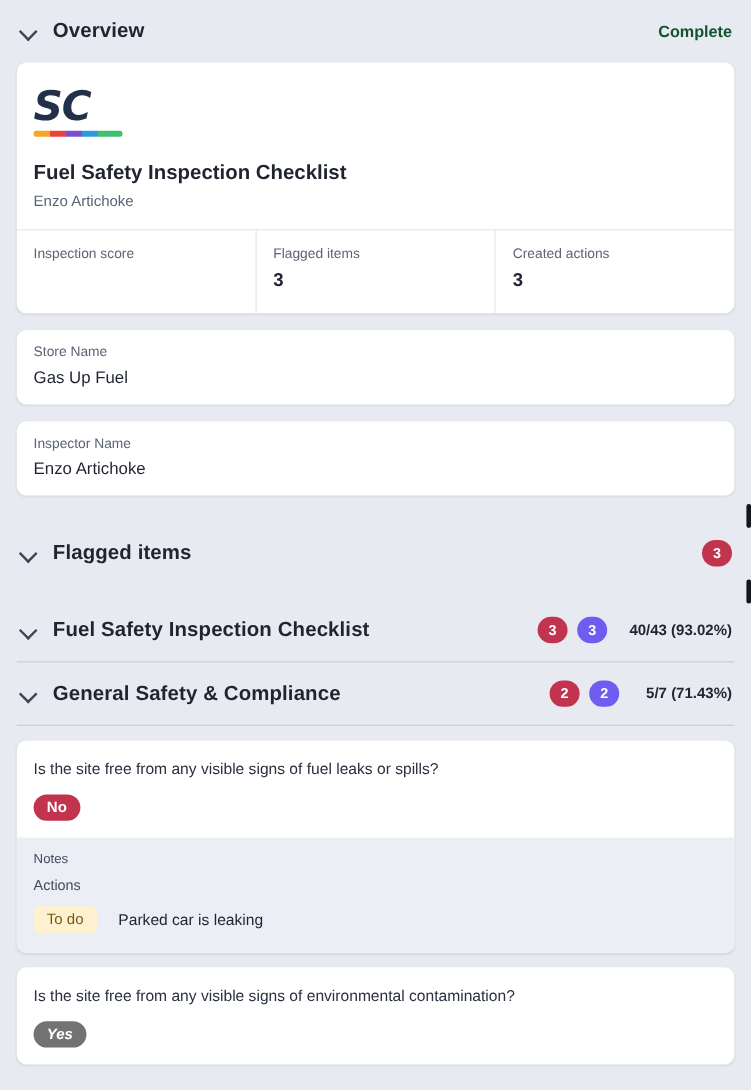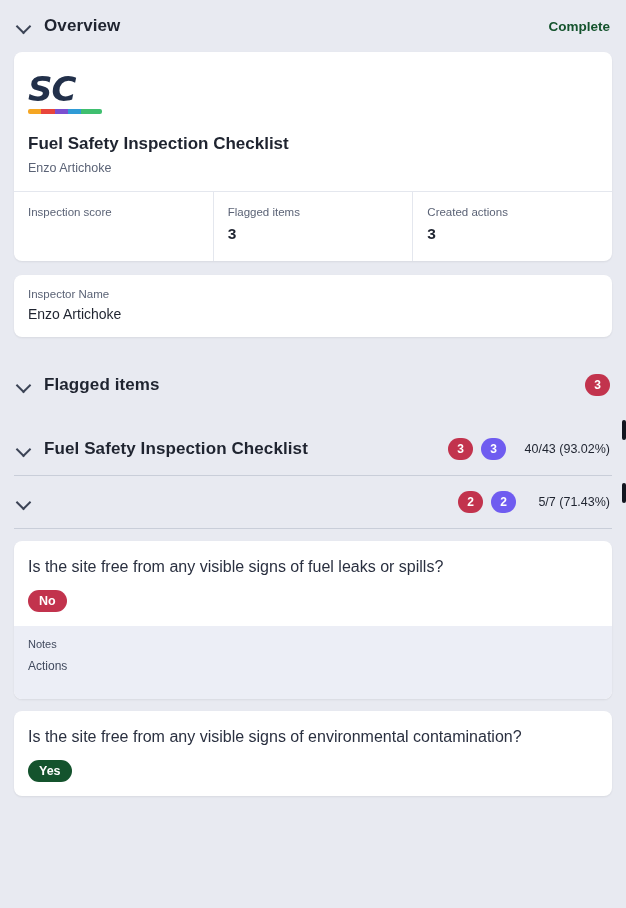--- a/index.html
+++ b/index.html
@@ -156,59 +156,59 @@
     padding: 0 8px;
     border-radius: 11px;
     font-size: 12px;
     font-weight: bold;
     color: #fff;
   }
   .badge-red { background: #c2334d; }
   .badge-purple { background: #6f5cf0; }
   .score-text {
     font-size: 12.5px;
-    font-weight: normal;
+    font-weight: bold;
     color: #1f2430;
     min-width: 96px;
     text-align: right;
   }
   .score-text.small { min-width: 86px; }
 
   
   .rule {
     height: 1px;
     background: #c9ced9;
     margin: 0 14px;
   }
 
   
   .q-card {
     margin-top: 12px;
     overflow: hidden;
   }
   .q-body { padding: 16px 14px 14px 14px; }
   .q-text {
-    font-size: 16px;
+    font-size: 13px;
     color: #2a3040;
     margin-bottom: 12px;
     line-height: 1.3;
   }
   .pill {
     display: inline-flex;
     align-items: center;
     justify-content: center;
     height: 22px;
     padding: 0 11px;
     border-radius: 11px;
     font-size: 12.5px;
     font-weight: bold;
     color: #fff;
   }
   .pill-no { background: #c2334d; }
-  .pill-yes { background: #14532d; }
+  .pill-yes { background: #737373; font-style: italic; }
 
   .notes-block {
     background: #eceef6;
     padding: 12px 14px 16px 14px;
   }
   .notes-label {
     font-size: 11px;
     color: #414a5e;
     margin-bottom: 9px;
   }
@@ -283,20 +283,24 @@
         <div class="stat-label">Flagged items</div>
         <div class="stat-value">3</div>
       </div>
       <div class="stat">
         <div class="stat-label">Created actions</div>
         <div class="stat-value">3</div>
       </div>
     </div>
   </div>
 
+  <div class="card field-card">
+    <div class="field-label">Store Name</div>
+    <div class="field-value">Gas Up Fuel</div>
+  </div>
 
   <div class="card field-card">
     <div class="field-label">Inspector Name</div>
     <div class="field-value">Enzo Artichoke</div>
   </div>
 
   <div class="section-header" style="margin-top:22px;">
     <span class="chev"></span>
     <span class="section-title">Flagged items</span>
     <span class="header-right">
@@ -310,36 +314,41 @@
     <span class="header-right">
       <span class="badge badge-red">3</span>
       <span class="badge badge-purple">3</span>
       <span class="score-text">40/43 (93.02%)</span>
     </span>
   </div>
   <div class="rule"></div>
 
   <div class="section-header">
     <span class="chev"></span>
+    <span class="section-title">General Safety &amp; Compliance</span>
     <span class="header-right">
       <span class="badge badge-red">2</span>
       <span class="badge badge-purple">2</span>
       <span class="score-text small">5/7 (71.43%)</span>
     </span>
   </div>
   <div class="rule"></div>
 
   <div class="card q-card">
     <div class="q-body">
       <div class="q-text">Is the site free from any visible signs of fuel leaks or spills?</div>
       <span class="pill pill-no">No</span>
     </div>
     <div class="notes-block">
       <div class="notes-label">Notes</div>
       <div class="actions-label">Actions</div>
+      <div class="action-row">
+        <span class="status-chip">To do</span>
+        <span class="action-text">Parked car is leaking</span>
+      </div>
     </div>
   </div>
 
   <div class="card q-card">
     <div class="q-body">
       <div class="q-text">Is the site free from any visible signs of environmental contamination?</div>
       <span class="pill pill-yes">Yes</span>
     </div>
   </div>
 

